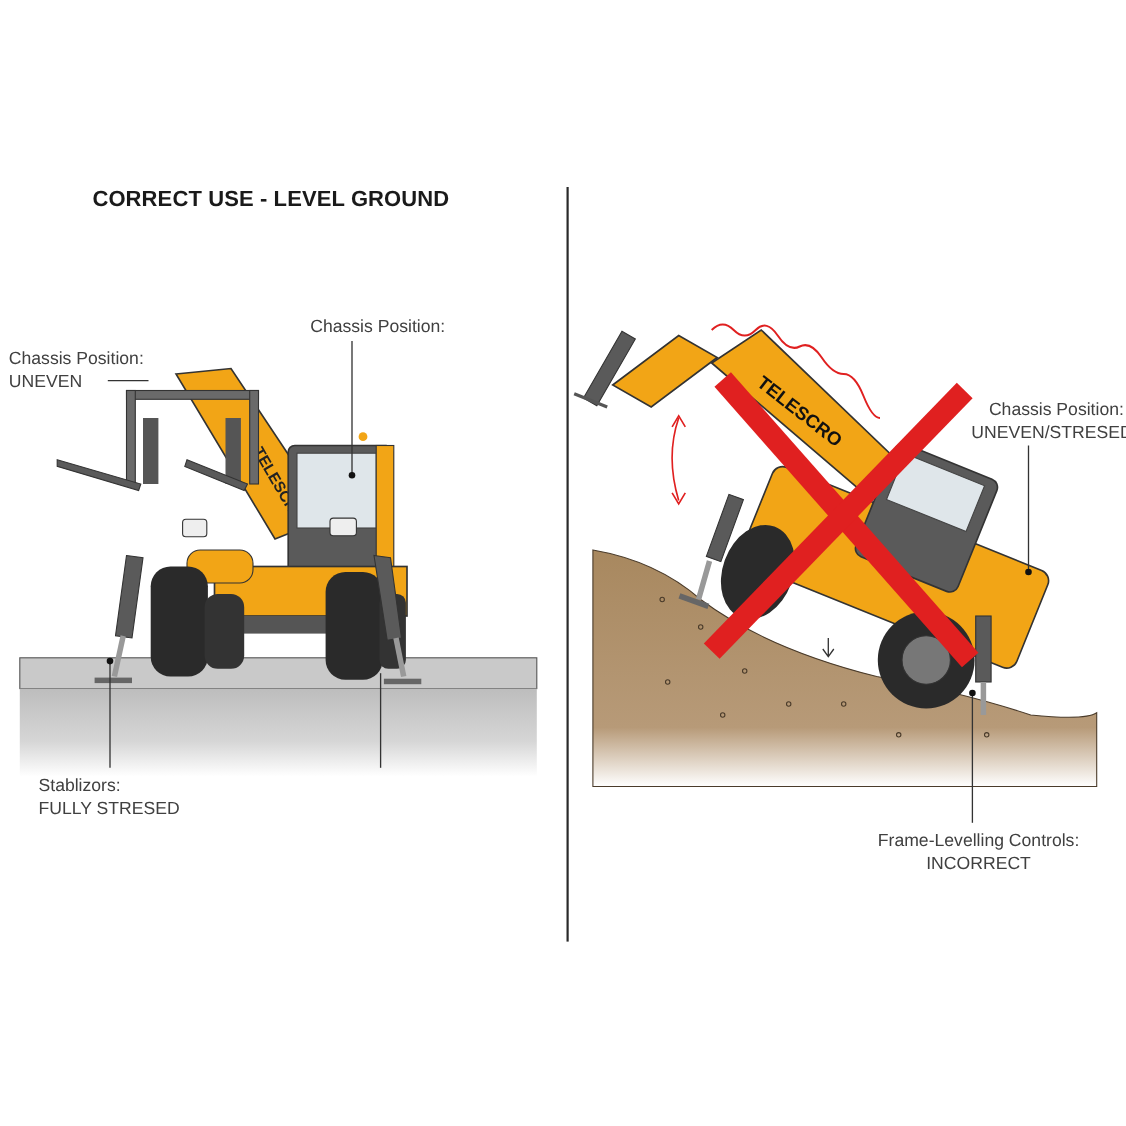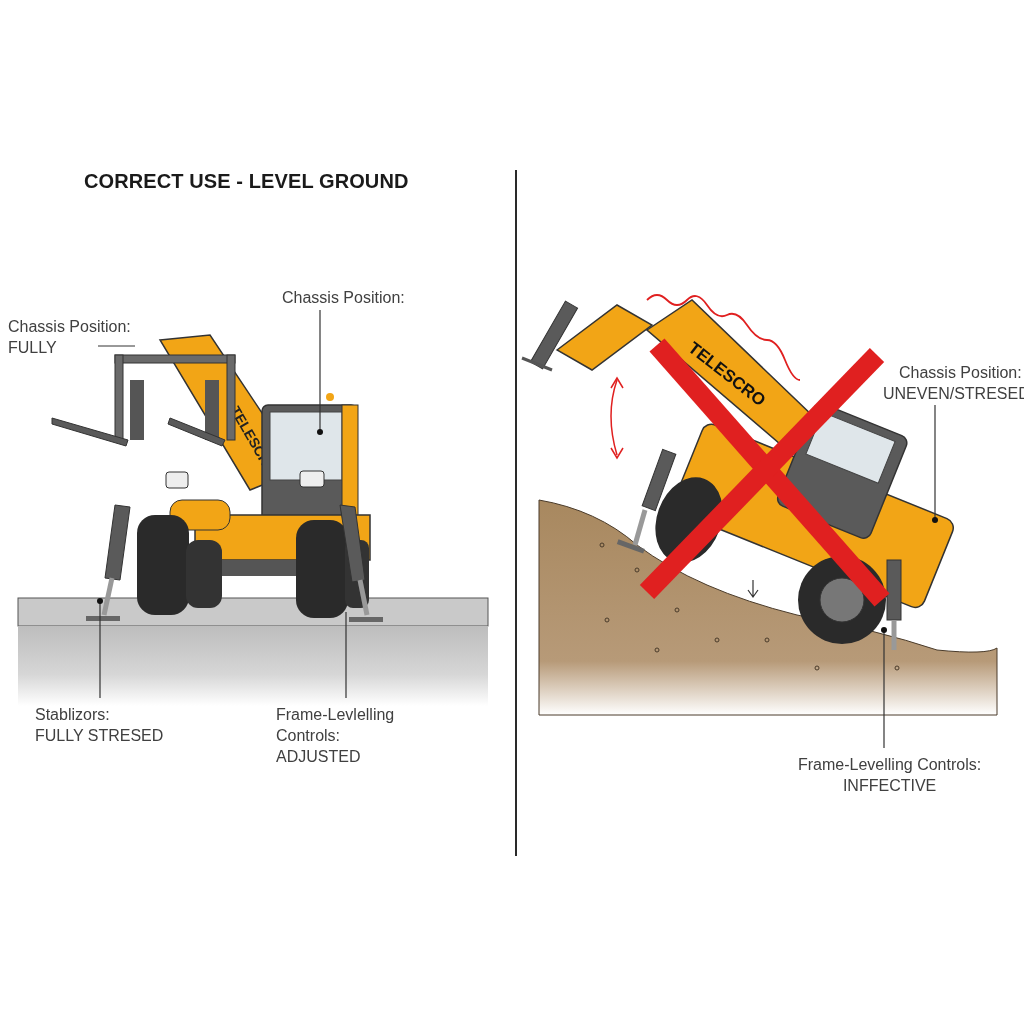--- a/index.html
+++ b/index.html
@@ -70,33 +70,28 @@
     <line x1="98" y1="346" x2="135" y2="346" stroke="#333" stroke-width="1"></line>
     <line x1="320" y1="310" x2="320" y2="432" stroke="#333" stroke-width="1.2"></line>
     <circle cx="320" cy="432" r="3" fill="#111"></circle>
     <line x1="100" y1="601" x2="100" y2="698" stroke="#333" stroke-width="1.2"></line>
     <circle cx="100" cy="601" r="3" fill="#111"></circle>
     <line x1="346" y1="612" x2="346" y2="698" stroke="#333" stroke-width="1.2"></line>
   </svg>
 
   <div class="label" style="left:8px; top:316px;">
     <span>Chassis Position:</span>
-    <span>FULLY</span>
+    <span>UNEVEN</span>
   </div>
   <div class="label" style="left:282px; top:287px;">
     <span>Chassis Position:</span>
   </div>
   <div class="label" style="left:35px; top:704px;">
     <span>Stablizors:</span>
     <span>FULLY STRESED</span>
-  </div>
-  <div class="label" style="left:276px; top:704px;">
-    <span>Frame-Levlelling</span>
-    <span>Controls:</span>
-    <span>ADJUSTED</span>
   </div>
 </div>
 
 <div class="divider"></div>
 
 <div class="panel panel-right">
 
   <svg width="507" height="1024">
     <defs>
       <linearGradient id="sg" x1="0" y1="0" x2="0" y2="1">
@@ -156,15 +151,15 @@
     <line x1="367" y1="630" x2="367" y2="748" stroke="#333" stroke-width="1.2"></line>
     <circle cx="367" cy="630" r="3" fill="#111"></circle>
   </svg>
 
   <div class="label" style="left:374px; top:362px; text-align:center;">
     <span>Chassis Position:</span>
     <span style="margin-left:-8px;">UNEVEN/STRESED</span>
   </div>
   <div class="label" style="left:281px; top:754px; text-align:center;">
     <span>Frame-Levelling Controls:</span>
-    <span>INFFECTIVE</span>
+    <span>INCORRECT</span>
   </div>
 </div>
 
 </body></html>

